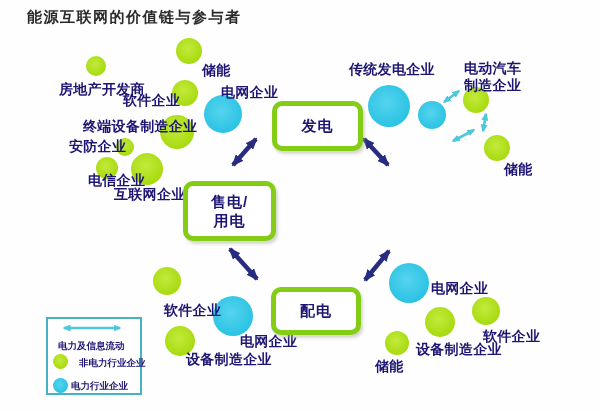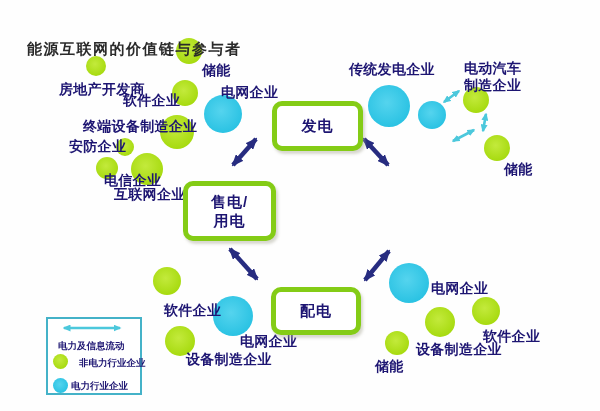--- a/index.html
+++ b/index.html
@@ -4,21 +4,21 @@
 <style>
   html,body{margin:0;padding:0;}
   body{
     width:600px;height:411px;overflow:hidden;background:#ffffff;
     font-family:"Liberation Sans","DejaVu Sans",sans-serif;
   }
   #stage{position:relative;width:600px;height:411px;background:#fefefe;}
   .title{
     position:absolute;left:27px;top:8px;
     font-size:15px;font-weight:bold;color:#2a2a2a;letter-spacing:1.5px;
-    z-index:6;white-space:nowrap;margin-top:32px;
+    z-index:6;white-space:nowrap;
   }
   .circle{position:absolute;border-radius:50%;z-index:1;}
   .circle.green{background:radial-gradient(circle at 45% 40%, #c3ea3c 0%, #a6da0e 75%);}
   .circle.cyan{background:radial-gradient(circle at 45% 42%, #55d4ee 0%, #27c1e2 78%);}
   #arrow-layer{position:absolute;left:0;top:0;z-index:3;pointer-events:none;}
   line.main{stroke:#272c80;stroke-width:4.5px;}
   line.mini{stroke:#4cc8dc;stroke-width:2.6px;}
   line.legend{stroke:#4cc8dc;stroke-width:2.4px;}
   .p-label{
     position:absolute;z-index:4;
@@ -113,21 +113,21 @@
     <div class="circle cyan" style="left: 389px; top: 263px; width: 40px; height: 40px;"></div>
     <div class="circle green" style="left: 472px; top: 297px; width: 28px; height: 28px;"></div>
     <div class="circle green" style="left: 425px; top: 307px; width: 30px; height: 30px;"></div>
     <div class="circle green" style="left: 385px; top: 331px; width: 24px; height: 24px;"></div>
     <div class="p-label" style="left: 202px; top: 62px;">储能</div>
     <div class="p-label" style="left: 59px; top: 81px;">房地产开发商</div>
     <div class="p-label" style="left: 221px; top: 84px;">电网企业</div>
     <div class="p-label" style="left: 123px; top: 92px;">软件企业</div>
     <div class="p-label" style="left: 77px; top: 118px; margin-left: 6px;">终端设备制造企业</div>
     <div class="p-label" style="left: 69px; top: 138px;">安防企业</div>
-    <div class="p-label" style="left: 80px; top: 172px; padding-left: 24px;">电信企业</div>
+    <div class="p-label" style="left: 64px; top: 172px; padding-left: 24px;">电信企业</div>
     <div class="p-label" style="left: 114px; top: 186px;">互联网企业</div>
     <div class="p-label" style="left: 349px; top: 61px;">传统发电企业</div>
     <div class="p-label" style="left: 464px; top: 60px;">电动汽车
 制造企业</div>
     <div class="p-label" style="left: 504px; top: 161px;">储能</div>
     <div class="p-label" style="left: 164px; top: 302px;">软件企业</div>
     <div class="p-label" style="left: 240px; top: 333px;">电网企业</div>
     <div class="p-label" style="left: 186px; top: 351px;">设备制造企业</div>
     <div class="p-label" style="left: 431px; top: 280px;">电网企业</div>
     <div class="p-label" style="left: 483px; top: 328px;">软件企业</div>

